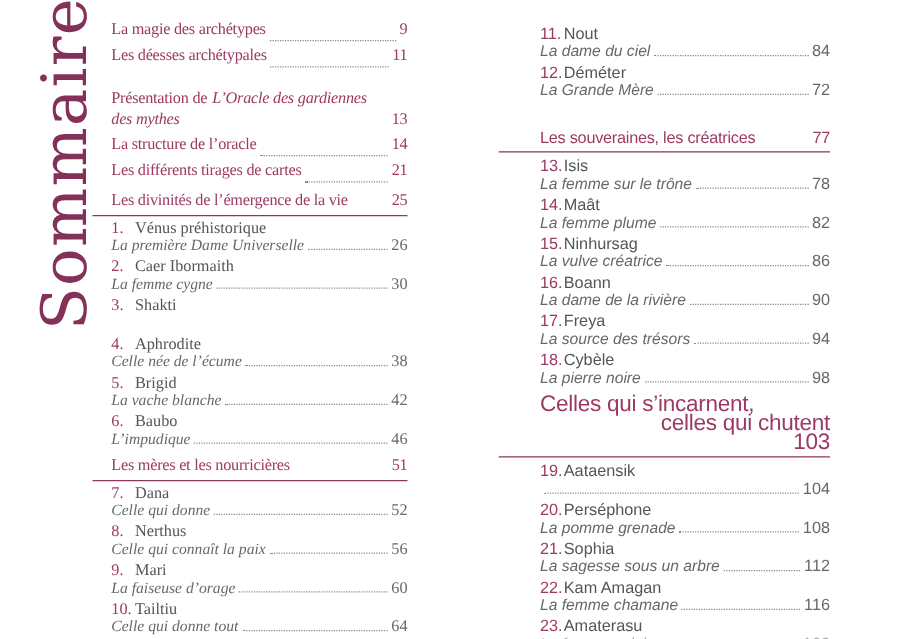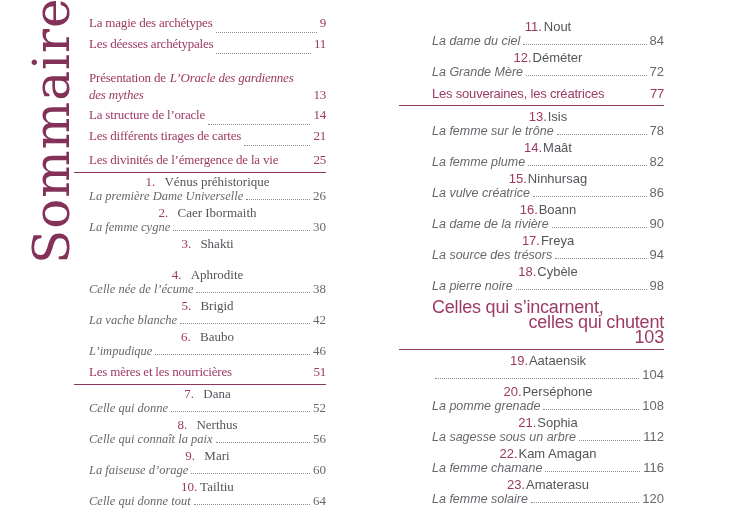--- a/index.html
+++ b/index.html
@@ -34,30 +34,30 @@
   .link2 .l1 > span:first-child { margin-right:4px; }
   .link2 .l2 { display:flex; }
   .it { font-style:italic; }
 
   
   .section { display:flex; align-items:baseline; margin-top:3px; margin-bottom:2px;
              color:var(--accent); font-size:13px; letter-spacing:-0.2px;
              padding-bottom:4px; border-bottom:1px solid var(--rule); }
   .col-left  .sec-ext { margin-left:-15px; padding-left:15px; }
   .col-right .sec-ext { margin-left:-33px; padding-left:33px; }
-  .col-right .section { margin-top:4px; margin-bottom:4px; }
+  .col-right .section { margin-top:20px; margin-bottom:4px; }
 
   .section2 { margin-top:4px; margin-bottom:4px; color:var(--accent); font-size:18px;
               line-height:15px; letter-spacing:-0.2px; }
   .section2 .s2 { display:flex; align-items:flex-end; padding-bottom:4px;
                   border-bottom:1px solid var(--rule);flex-direction:column; }
 
   
   .entry { height:28px; margin-bottom:3px; font-size:13px; line-height:14px; }
-  .entry .e1 { display:flex;justify-content:center; }
+  .entry .e1 { display:flex; }
   .entry .num { color:var(--accent); min-width:19px; }
   .entry .name { color:var(--dark); }
   .entry .e2 { display:flex; align-items:baseline; color:var(--gray); }
   .entry .sub { font-style:italic; font-size:12.5px; }
   .entry .pg { color:var(--gray); }
 
   .leader { flex:1; align-self:flex-end;
             border-bottom:1.5px dotted var(--dots);
             margin:0 3px 3px 3px; min-width:10px; }
 </style>

